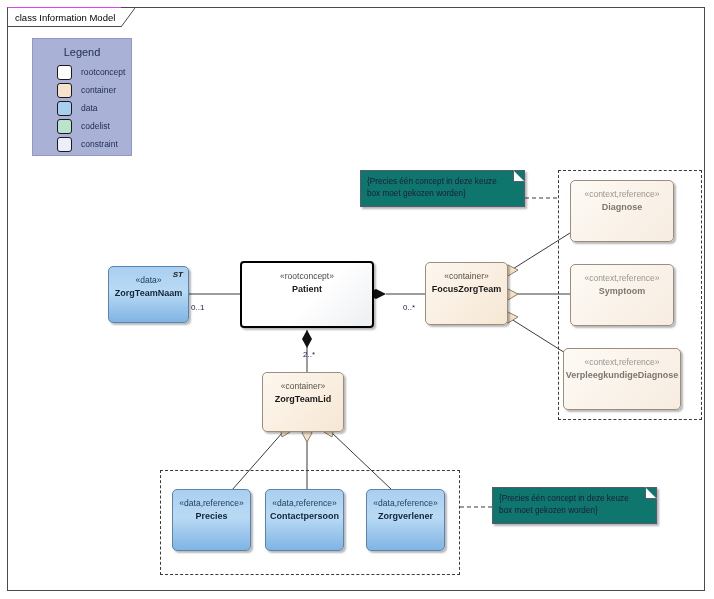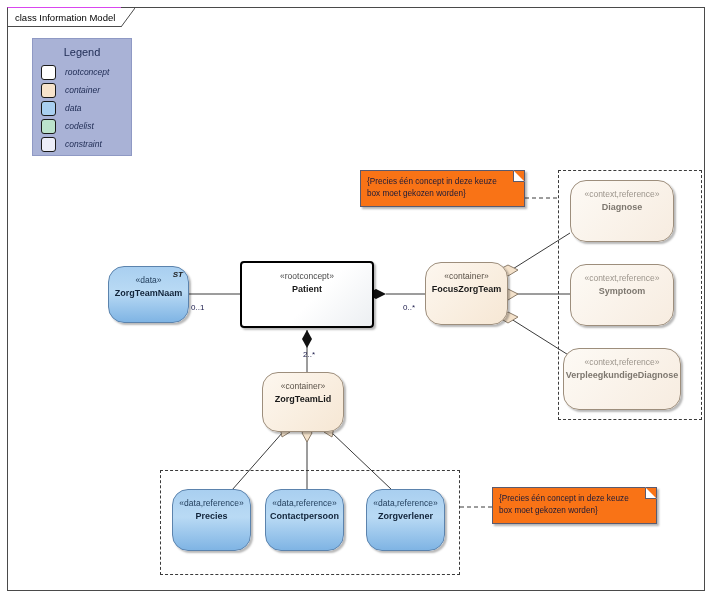--- a/index.html
+++ b/index.html
@@ -72,43 +72,42 @@
     font-size: 11px;
     font-weight: normal;
     color: #1d2a52;
     margin-top: 7px;
     margin-bottom: 5px;
   }
   .legend-row {
     display: flex;
     align-items: center;
     height: 18px;
-    padding-left: 8px;
-    font-style: italic;
+    padding-left: 24px;
   }
   .legend-swatch {
     width: 15px;
     height: 15px;
     border-radius: 3px;
     border: 1.6px solid #1a1a1a;
     box-sizing: border-box;
     flex: none;
   }
   .legend-label {
     font-size: 8.5px;
     color: #1d2a52;
     margin-left: 9px;
     white-space: nowrap;
   }
 
   
   .node {
     position: absolute;
     box-sizing: border-box;
-    border-radius: 16px;
+    border-radius: 5px;
     display: flex;
     flex-direction: column;
     align-items: center;
     box-shadow: 2px 2px 2px rgba(0,0,0,0.28);
     overflow: hidden;
   }
   .node .stereo {
     font-size: 8.5px;
     color: #5a5248;
     line-height: 1.15;
@@ -155,21 +154,21 @@
     background: linear-gradient(180deg, #a9cff0 0%, #b9daf4 45%, #7fb4e4 100%);
     border: 1px solid #5b83ad;
   }
   .node.data .stereo { color: #24405e; }
   .node.data .nname { color: #11243a; }
 
   
   .note {
     position: absolute;
     box-sizing: border-box;
-    background: #f97316;
+    background: #0f766e;
     border: 1px solid #5a5a6e;
     box-shadow: 2px 2px 2px rgba(0,0,0,0.3);
     font-size: 8.2px;
     color: #1a1a3a;
     line-height: 1.5;
     padding: 5px 14px 5px 6px;
   }
   .note-fold {
     position: absolute;
     right: -1px;

